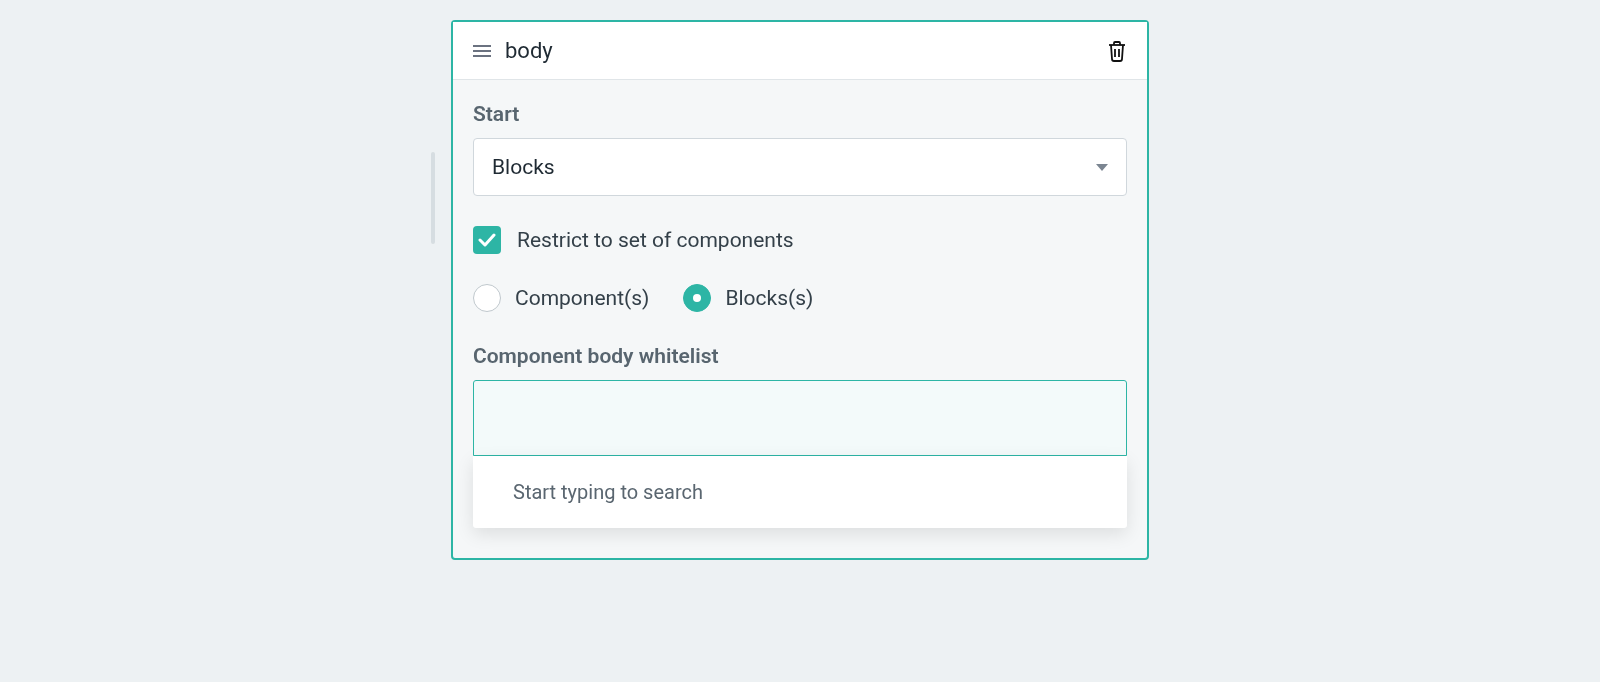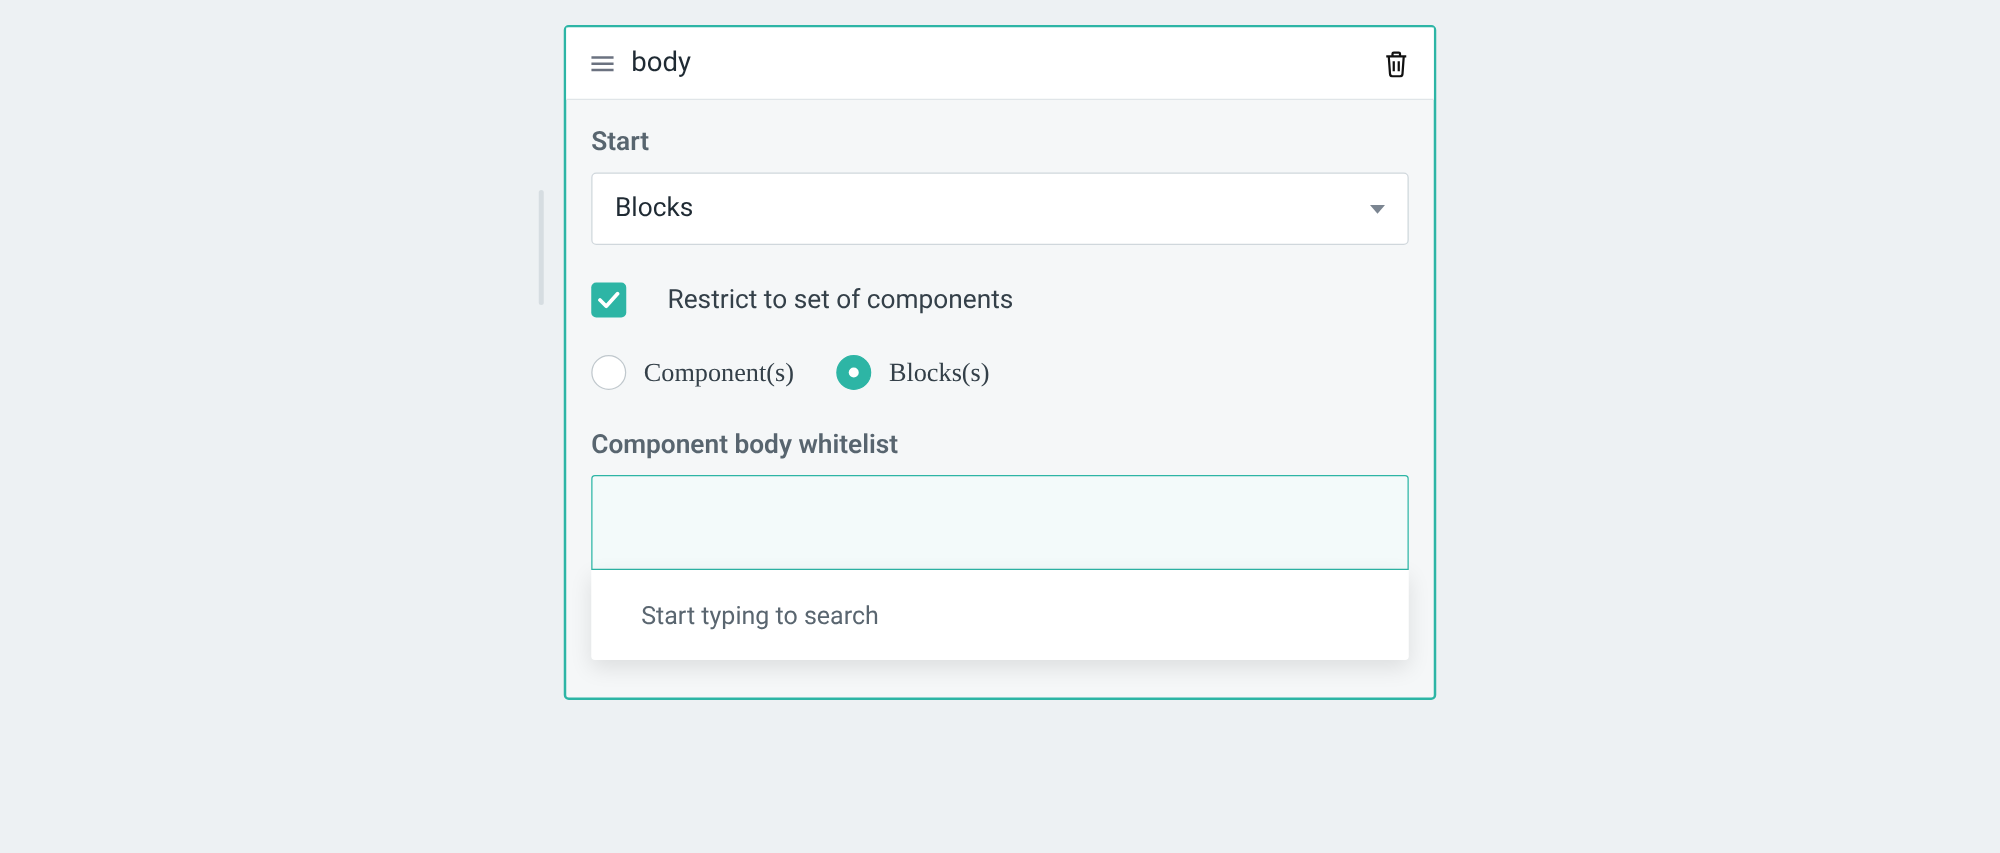--- a/index.html
+++ b/index.html
@@ -84,21 +84,21 @@
     }
     .caret-down {
       width: 0; height: 0;
       border-left: 6px solid transparent;
       border-right: 6px solid transparent;
       border-top: 7px solid #7b8591;
     }
     .checkbox-row {
       display: flex;
       align-items: center;
-      gap: 33px;
+      gap: 16px;
       margin-bottom: 30px;
     }
     .checkbox {
       width: 28px;
       height: 28px;
       border-radius: 4px;
       display: inline-flex;
       align-items: center;
       justify-content: center;
       cursor: pointer;
@@ -108,21 +108,20 @@
     .checkbox.checked svg { stroke: #fff; }
     .checkbox-label {
       font-size: 21px;
       color: #344049;
     }
     .radio-row {
       display: flex;
       align-items: center;
       gap: 34px;
       margin-bottom: 32px;
-      font-family: Liberation Serif, serif;
     }
     .radio-item {
       display: flex;
       align-items: center;
       gap: 14px;
       cursor: pointer;
     }
     .radio {
       width: 28px;
       height: 28px;

